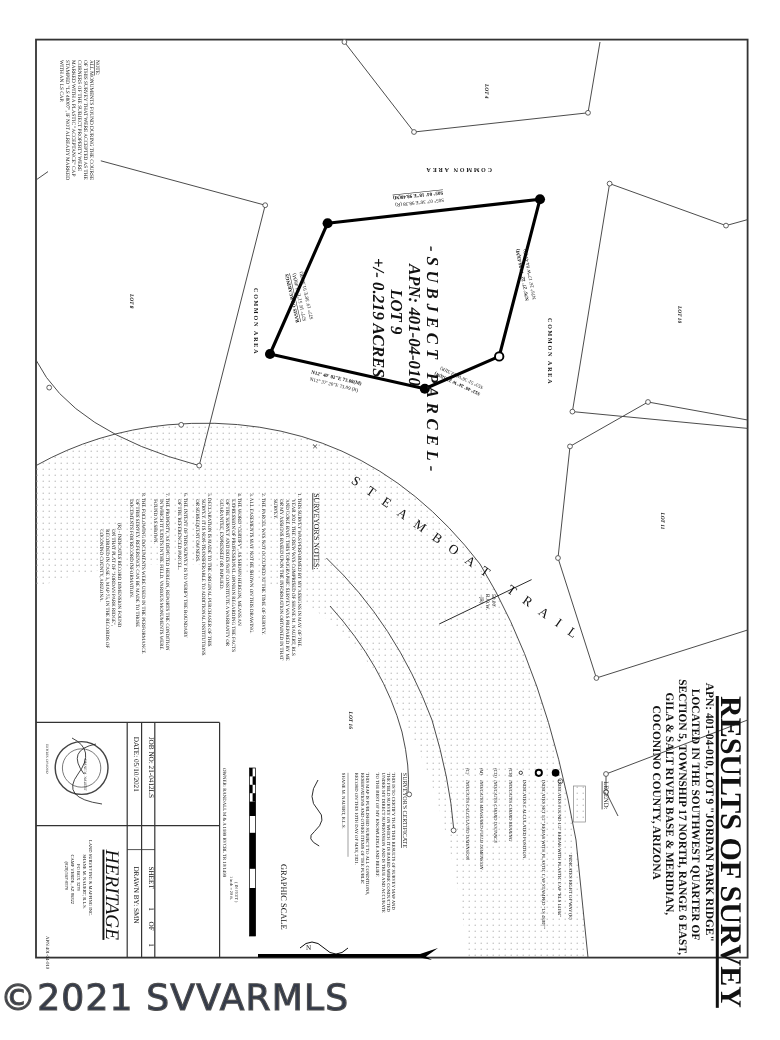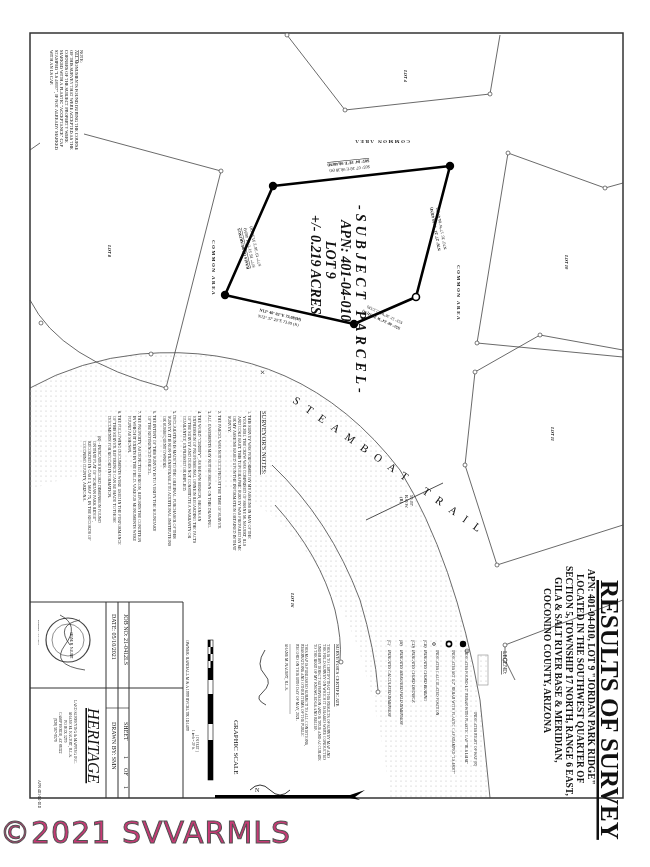--- a/index.html
+++ b/index.html
@@ -1,19 +1,19 @@
 <!DOCTYPE html>
 <html><head>
 <meta charset="utf-8">
 <style>
   html,body{margin:0;padding:0;background:#fff;}
   body{width:650px;height:867px;position:relative;overflow:hidden;font-family:"Liberation Serif",serif;}
   #sheet{position:absolute;left:0;top:0;width:650px;height:867px;}
   svg text{font-family:"Liberation Serif",serif;fill:#111;}
-  .watermark{position:absolute;left:0;top:815px;font-family:"DejaVu Sans",sans-serif;font-size:30px;color:#be185d;
+  .watermark{position:absolute;left:0;top:815px;font-family:"DejaVu Sans",sans-serif;font-size:30px;color:#0f172a;
     -webkit-text-stroke:1px #333;letter-spacing:1px;white-space:nowrap;opacity:.85;}
 </style>
 </head>
 <body>
 
 <svg id="sheet" width="650" height="867" viewBox="0 0 650 867" xmlns="http://www.w3.org/2000/svg">
   <defs>
     <pattern id="dots" width="5" height="5" patternUnits="userSpaceOnUse">
       <circle cx="1" cy="1" r="0.6" fill="#bbb"></circle>
     </pattern>

